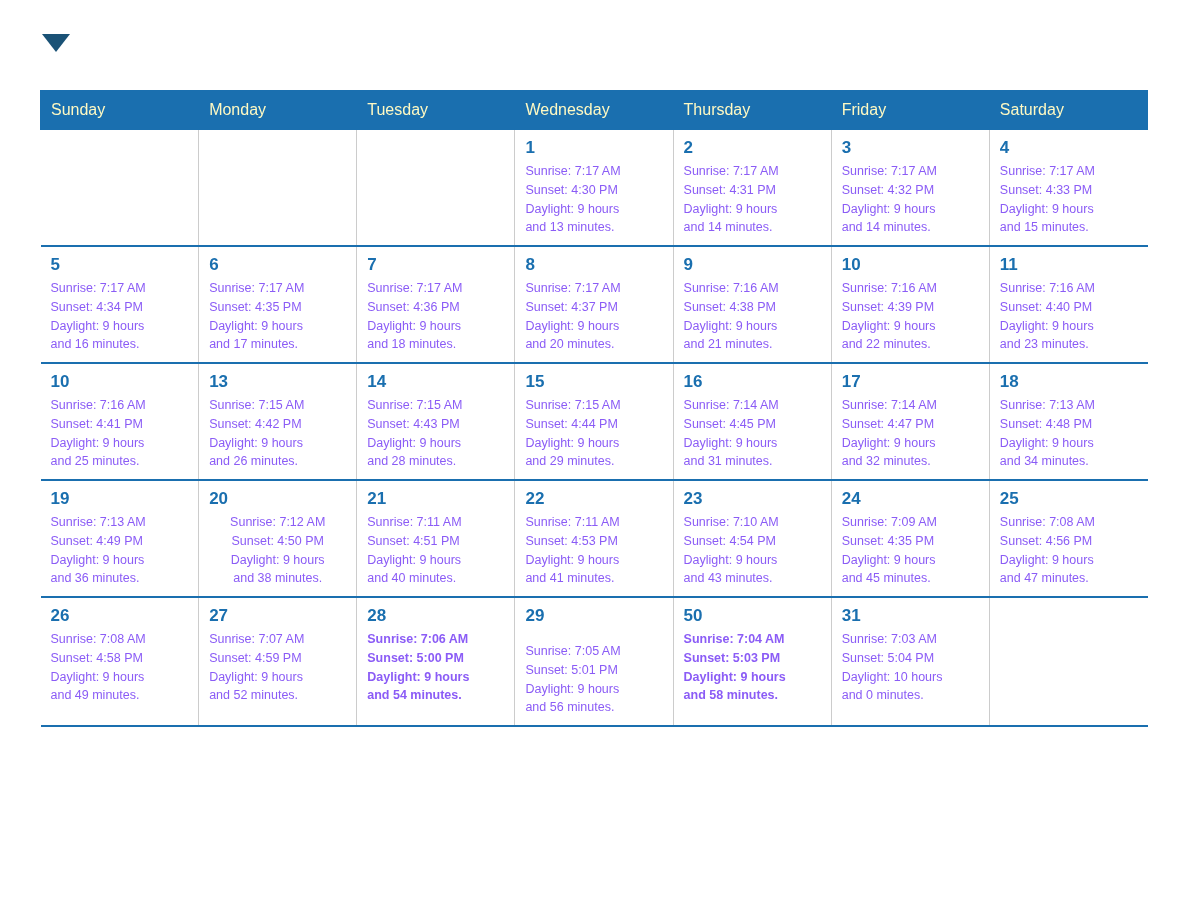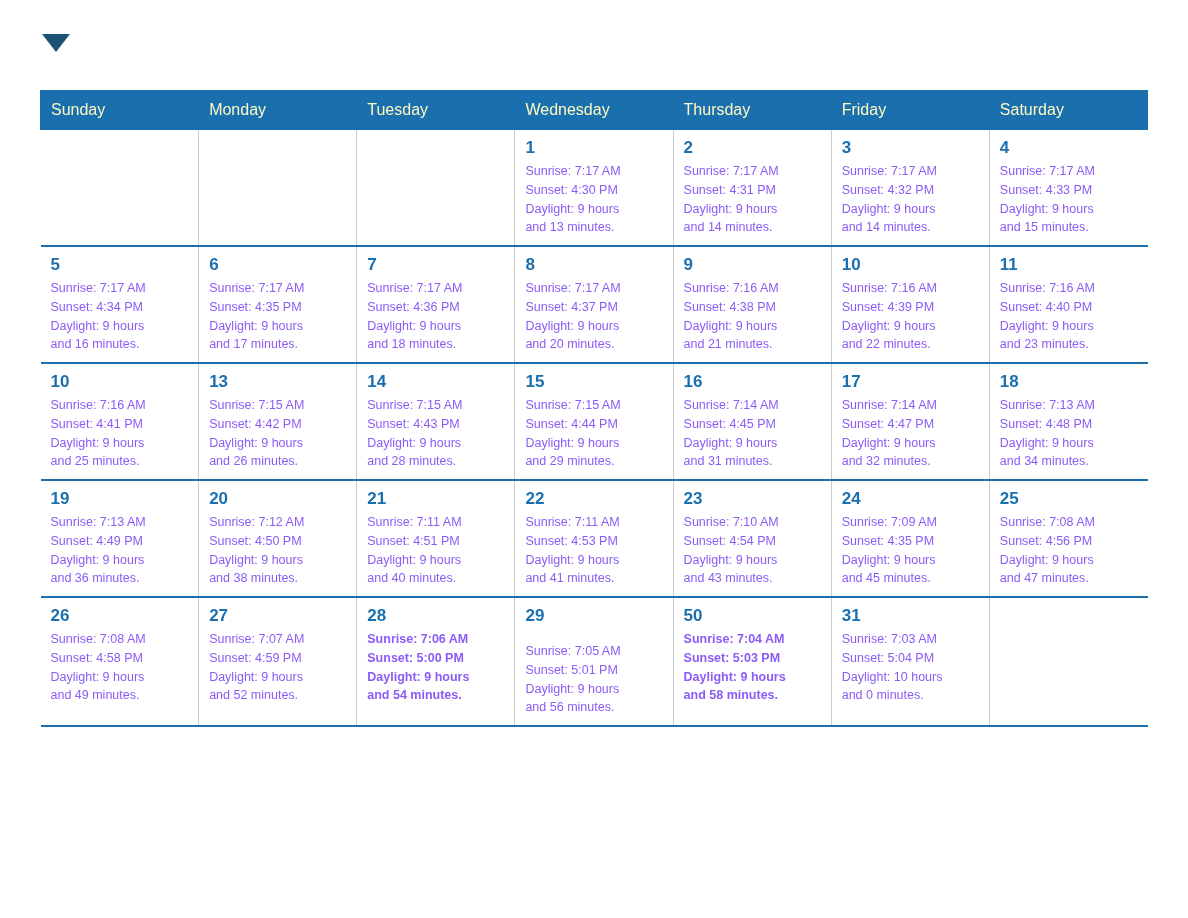--- a/index.html
+++ b/index.html
@@ -276,21 +276,21 @@
       <tr>
         <td>
           <span class="day-number">19</span>
           <div class="day-info" style="white-space: pre-line;">Sunrise: 7:13 AM
 Sunset: 4:49 PM
 Daylight: 9 hours
 and 36 minutes.</div>
         </td>
         <td>
           <span class="day-number">20</span>
-          <div class="day-info" style="white-space: pre-line;">Sunrise: 7:12 AM
+          <div class="day-info" style="white-space: pre-line; text-align: center;">Sunrise: 7:12 AM
 Sunset: 4:50 PM
 Daylight: 9 hours
 and 38 minutes.</div>
         </td>
         <td>
           <span class="day-number">21</span>
           <div class="day-info" style="white-space: pre-line;">Sunrise: 7:11 AM
 Sunset: 4:51 PM
 Daylight: 9 hours
 and 40 minutes.</div>

